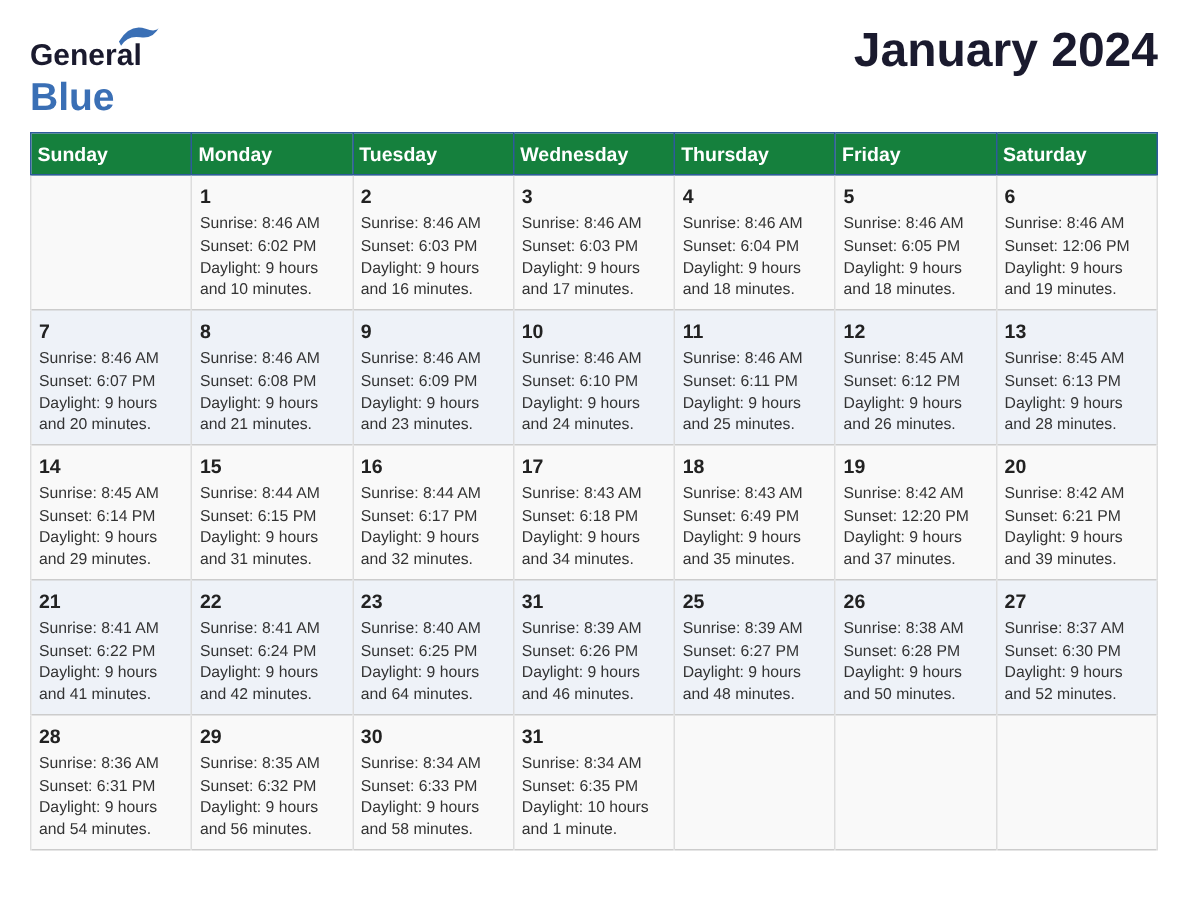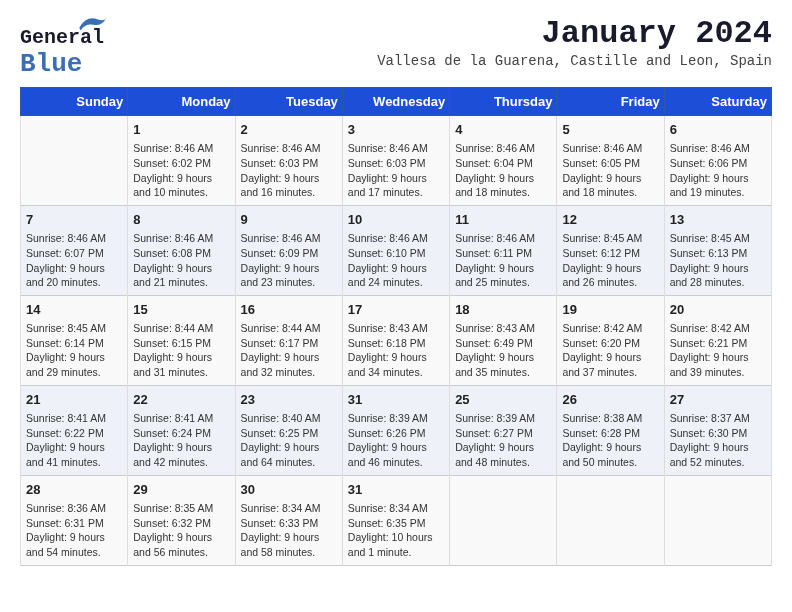--- a/index.html
+++ b/index.html
@@ -8,58 +8,57 @@
       background: #fff;
       width: 792px;
       min-height: 612px;
       padding: 16px 20px;
     }
     .header-row {
       display: flex;
       align-items: flex-start;
       justify-content: space-between;
       margin-bottom: 4px;
-      font-family: Liberation Mono, monospace;
     }
     .logo {
       display: flex;
       flex-direction: column;
       align-items: flex-start;
     }
     .logo-bird {
       width: 36px;
       height: 20px;
       margin-left: 52px;
       margin-top: -4px;
     }
     .title-block {
-      text-align: right;
+      text-align: center;
     }
     .month-title {
       font-size: 32px;
       font-weight: bold;
       color: #1a1a2e;
       line-height: 1.1;
     }
     .subtitle {
       font-size: 14px;
       color: #444;
       margin-top: 2px;
     }
     table {
       width: 100%;
       border-collapse: collapse;
       margin-top: 8px;
       font-size: 11px;
     }
     thead tr th {
-      background-color: #1d4ed8;
+      background-color: #15803d;
       color: #fff;
       padding: 6px 4px;
-      text-align: right;
+      text-align: left;
       font-size: 13px;
       font-weight: bold;
       border: 1px solid #2e5a9c;
     }
     tbody tr {
       border-bottom: 1px solid #ccc;
     }
     tbody tr:nth-child(odd) {
       background: #f9f9f9;
     }
@@ -97,21 +96,20 @@
     </svg>
     <div style="display:flex; flex-direction:row; align-items:baseline; margin-top:-6px;">
       <span style="font-size:20px;font-weight:bold;color:#1a1a2e;">General</span>
     </div>
     <div>
       <span style="font-size:26px;font-weight:bold;color:#3a6fb5;">Blue</span>
     </div>
   </div>
   <div class="title-block">
     <div class="month-title">January 2024</div>
-    <div class="subtitle">Vallesa de la Guarena, Castille and Leon, Spain</div>
   </div>
 </div>
 
 <table>
   <thead>
     <tr>
     <th>Sunday</th>
         <th>Monday</th>
         <th>Tuesday</th>
         <th>Wednesday</th>
@@ -154,21 +152,21 @@
         <td>
           <span class="day-num">5</span>
           <div class="cell-text">Sunrise: 8:46 AM</div>
           <div class="cell-text">Sunset: 6:05 PM</div>
           <div class="cell-text">Daylight: 9 hours</div>
           <div class="cell-text">and 18 minutes.</div>
         </td>
         <td>
           <span class="day-num">6</span>
           <div class="cell-text">Sunrise: 8:46 AM</div>
-          <div class="cell-text">Sunset: 6:06 PM</div>
+          <div class="cell-text">Sunset: 12:06 PM</div>
           <div class="cell-text">Daylight: 9 hours</div>
           <div class="cell-text">and 19 minutes.</div>
         </td>
       </tr>
       <tr>
         <td>
           <span class="day-num">7</span>
           <div class="cell-text">Sunrise: 8:46 AM</div>
           <div class="cell-text">Sunset: 6:07 PM</div>
           <div class="cell-text">Daylight: 9 hours</div>
@@ -249,21 +247,21 @@
         <td>
           <span class="day-num">18</span>
           <div class="cell-text">Sunrise: 8:43 AM</div>
           <div class="cell-text">Sunset: 6:49 PM</div>
           <div class="cell-text">Daylight: 9 hours</div>
           <div class="cell-text">and 35 minutes.</div>
         </td>
         <td>
           <span class="day-num">19</span>
           <div class="cell-text">Sunrise: 8:42 AM</div>
-          <div class="cell-text">Sunset: 6:20 PM</div>
+          <div class="cell-text">Sunset: 12:20 PM</div>
           <div class="cell-text">Daylight: 9 hours</div>
           <div class="cell-text">and 37 minutes.</div>
         </td>
         <td>
           <span class="day-num">20</span>
           <div class="cell-text">Sunrise: 8:42 AM</div>
           <div class="cell-text">Sunset: 6:21 PM</div>
           <div class="cell-text">Daylight: 9 hours</div>
           <div class="cell-text">and 39 minutes.</div>
         </td>

